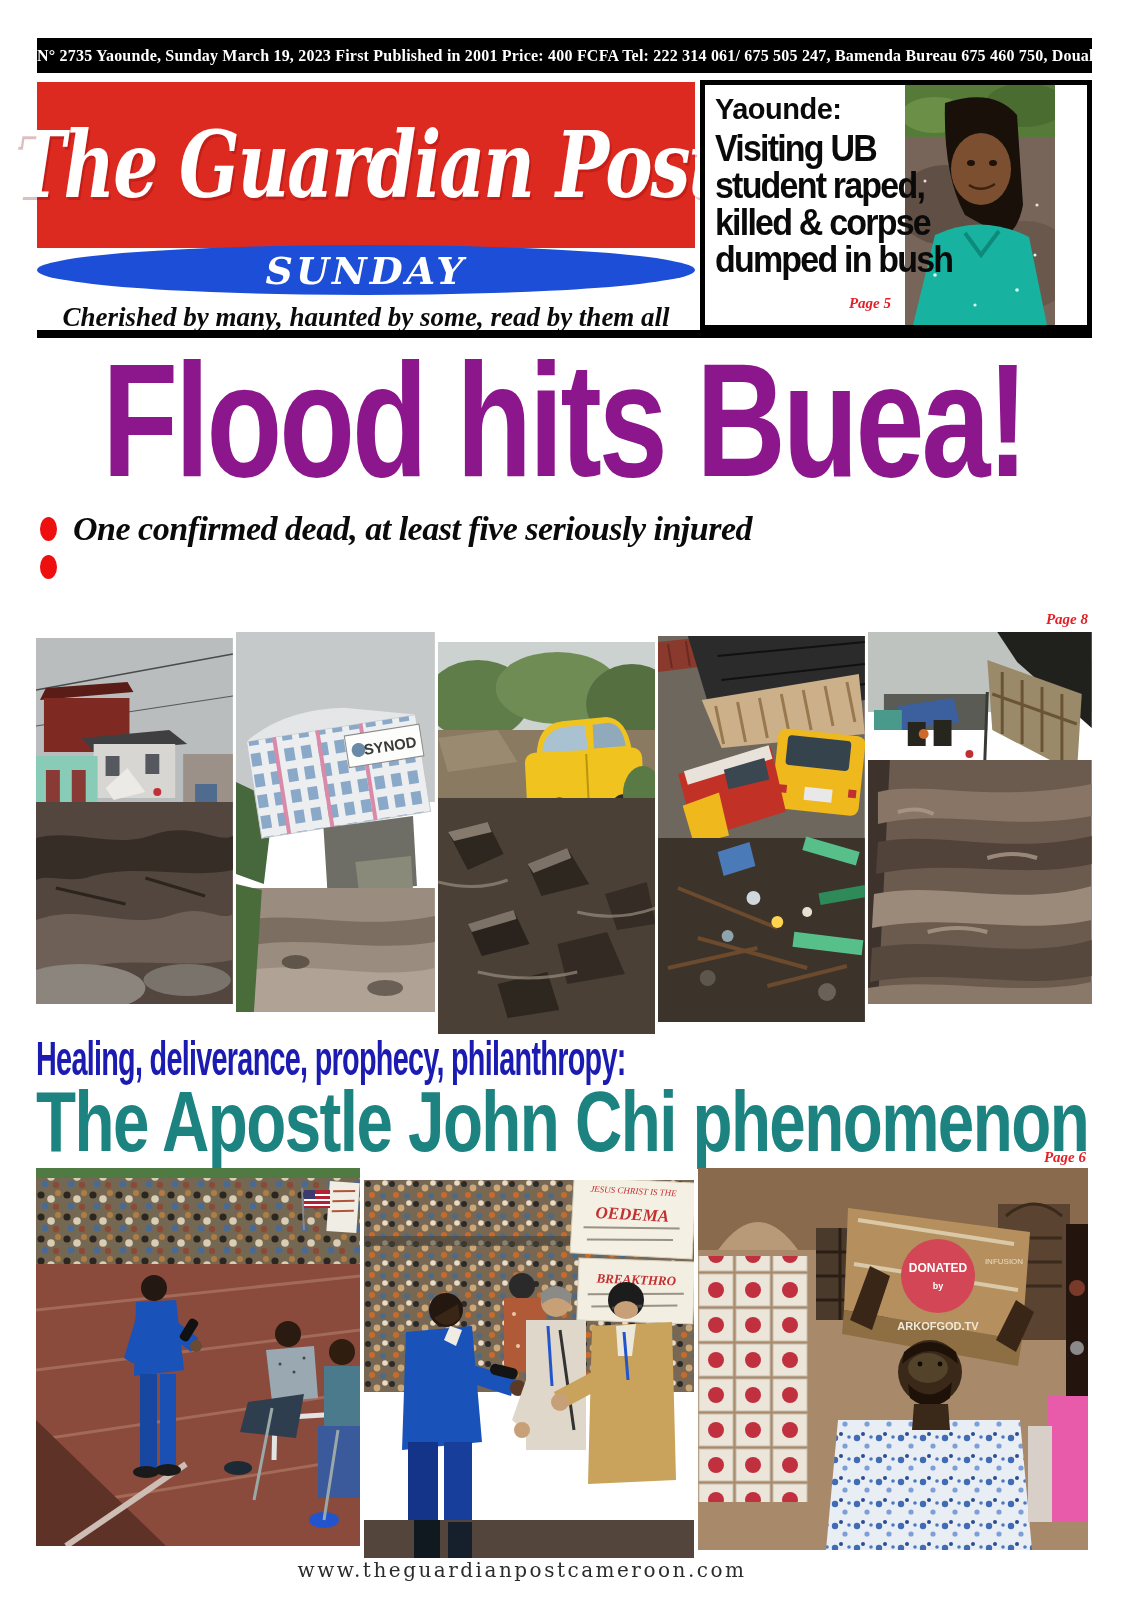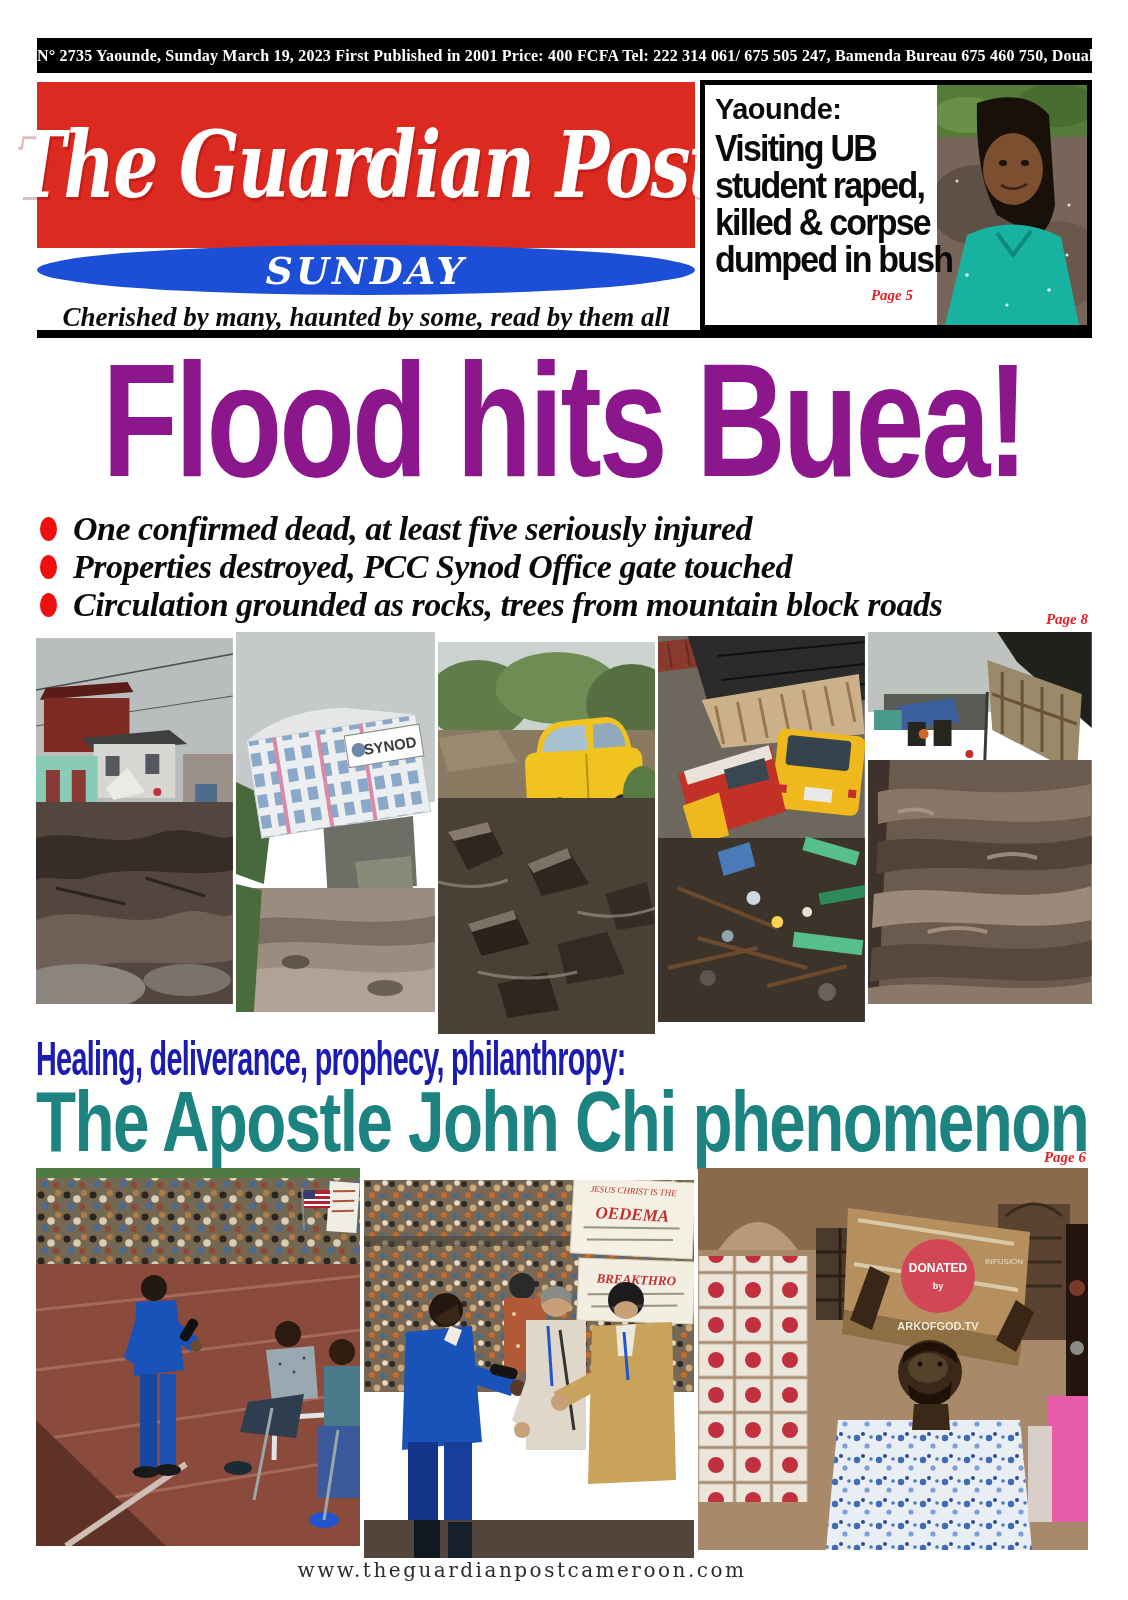--- a/index.html
+++ b/index.html
@@ -19,25 +19,25 @@
   .mast-ellipse { position:relative; margin-top:-3px; width:658px; height:50px; background:#1d4ed8;
     border-radius:50%; display:flex; align-items:center; justify-content:center; }
   .mast-edition { font-family:"DejaVu Serif", serif; font-style:italic; font-weight:bold;
     color:#fff; font-size:38px; letter-spacing:3px; }
   .mast-tagline { margin-top:7px; text-align:center; font-family:"Liberation Serif", serif;
     font-weight:bold; font-style:italic; font-size:27px; color:#0b0b0b; white-space:nowrap; }
 
   
   .top-story { position:absolute; left:700px; top:80px; width:392px; height:250px;
     border:5px solid #000; background:#fff; display:flex; }
-  .ts-text { width:232px; padding:8px 18px 4px 10px; }
+  .ts-text { width:200px; padding:8px 8px 4px 10px; }
   .ts-kicker { font-size:29px; font-weight:bold; color:#0a0a0a; letter-spacing:-0.5px; margin-bottom:2px; }
   .ts-line { font-size:34px; font-weight:bold; color:#0a0a0a; letter-spacing:-1.8px;
     line-height:37px; white-space:nowrap; transform:scaleY(1.1); transform-origin:left top; }
-  .ts-pageref { margin-top:10px; text-align:right; padding-right:6px; }
+  .ts-pageref { margin-top:18px; text-align:right; padding-right:6px; }
   .pageref { font-family:"Liberation Serif", serif; font-weight:bold; font-style:italic;
     font-size:15px; color:#e31e25; }
   .ts-photo { flex:1; overflow:hidden; }
 
   .section-rule { position:absolute; left:37px; top:330px; width:1055px; height:8px; background:#000; }
 
   .lead-headline { position:absolute; left:36px; top:336px; width:1056px; text-align:center;
     font-weight:bold; font-size:124px; line-height:130px; letter-spacing:-3px; color:#8c168c;
     white-space:nowrap; transform:scaleY(1.3); transform-origin:top center; }
 
@@ -124,25 +124,20 @@
 
   <div class="lead-headline">Flood hits Buea!</div>
 
   <div class="bullets">
     <div class="bullet-row">
       <span class="bullet-dot"></span>
       <span class="bullet-text">One confirmed dead, at least five seriously injured</span>
     </div>
     <div class="bullet-row">
       <span class="bullet-dot"></span>
-      <span class="bullet-text">Properties destroyed, PCC Synod Office gate touched</span>
-    </div>
-    <div class="bullet-row">
-      <span class="bullet-dot"></span>
-      <span class="bullet-text">Circulation grounded as rocks, trees from mountain block roads</span>
     </div>
   </div>
   <div class="lead-pageref"><span class="pageref">Page  8</span></div>
 
   <div class="flood-strip">
 
     <svg class="mt6" width="198" height="366" viewBox="0 0 198 366" preserveAspectRatio="none">
       <rect width="198" height="170" fill="#b9bdbe"></rect>
       <path d="M0 52 L198 16" stroke="#4a4a4a" stroke-width="1.4" fill="none"></path>
       <path d="M0 88 L198 58" stroke="#555" stroke-width="1" fill="none"></path>

